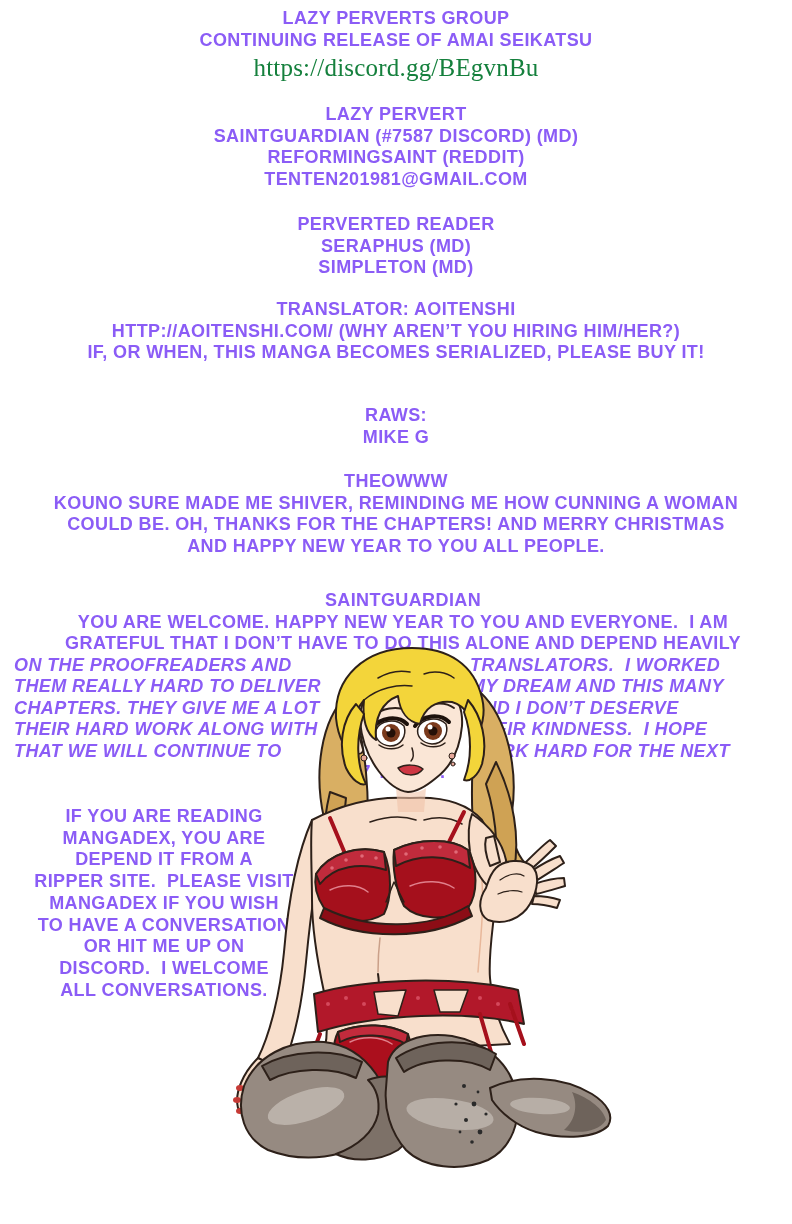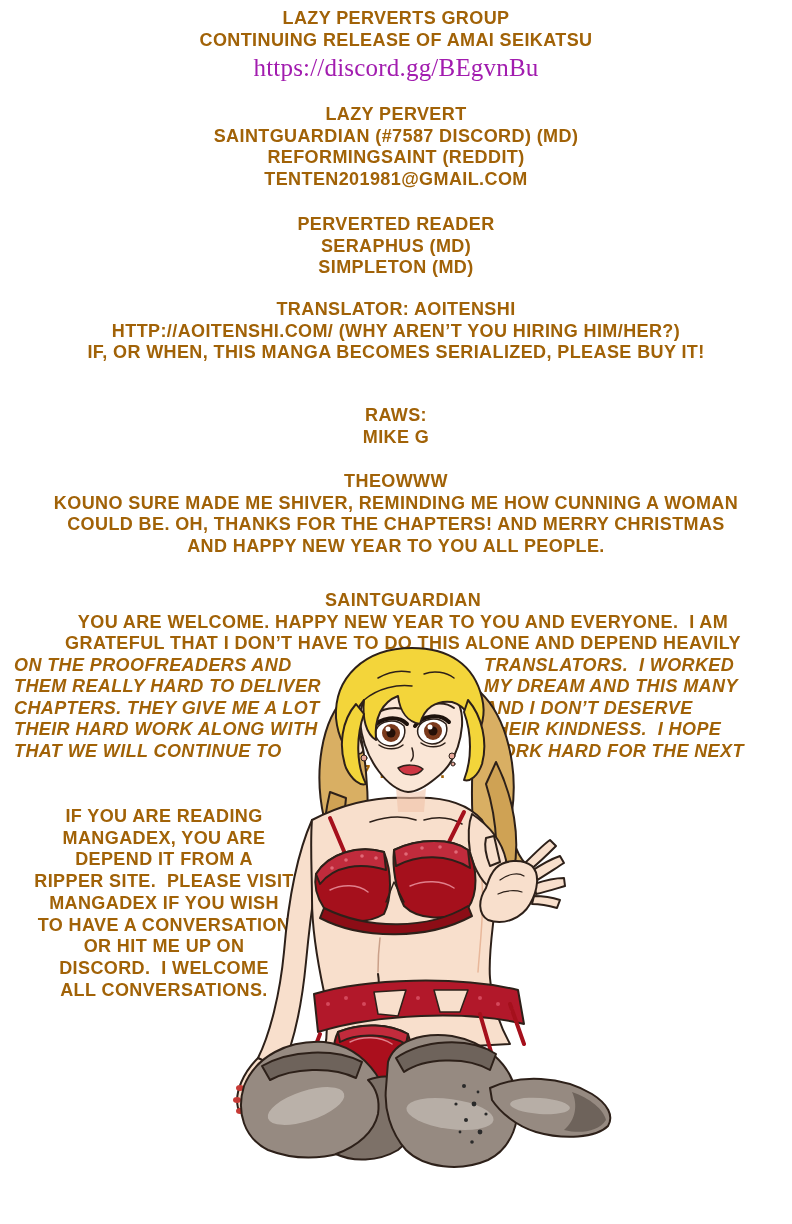--- a/index.html
+++ b/index.html
@@ -2,34 +2,34 @@
 <html><head>
 <meta charset="utf-8">
 <style>
   html,body{margin:0;padding:0;}
   body{
     width:792px;height:1224px;position:relative;overflow:hidden;
     background:#ffffff;
     font-family:"Liberation Sans",sans-serif;
   }
   .comic{
-    font-weight:700;color:#a16207;font-size:18px;letter-spacing:0.4px;
+    font-weight:700;color:#8b5cf6;font-size:18px;letter-spacing:0.4px;
   }
   .block{position:absolute;}
   .center{left:0;width:792px;text-align:center;}
   .leftcol{left:14px;text-align:center;}
   .line{white-space:pre;line-height:21.5px;}
   .line-wide{white-space:pre;line-height:21.7px;}
   .serif-link{
     font-family:"Liberation Serif",serif;font-weight:400;
-    font-size:25px;letter-spacing:0.2px;color:#a21caf;
+    font-size:25px;letter-spacing:0.2px;color:#15803d;
   }
   .row{position:relative;height:21.5px;white-space:pre;font-style:italic;}
   .row .cl{position:absolute;left:0;top:0;}
-  .row .cr{position:absolute;left:470px;top:0;}
+  .row .cr{position:absolute;left:456px;top:0;}
   #illustration{position:absolute;left:228px;top:642px;width:390px;height:535px;}
 </style>
 </head>
 <body>
 
 <div class="block center comic" style="top:8px">
   <div class="line">LAZY PERVERTS GROUP</div>
   <div class="line">CONTINUING RELEASE OF AMAI SEIKATSU</div>
 </div>
 

